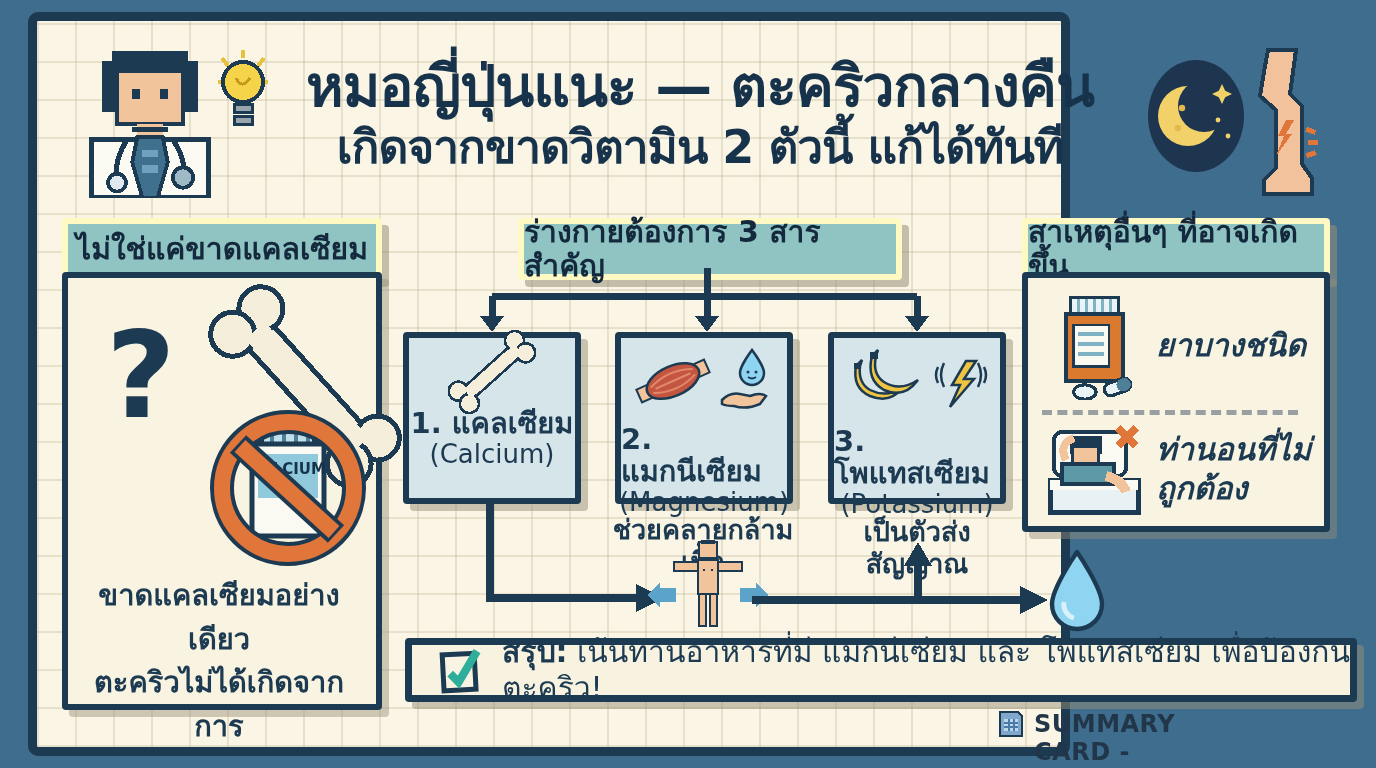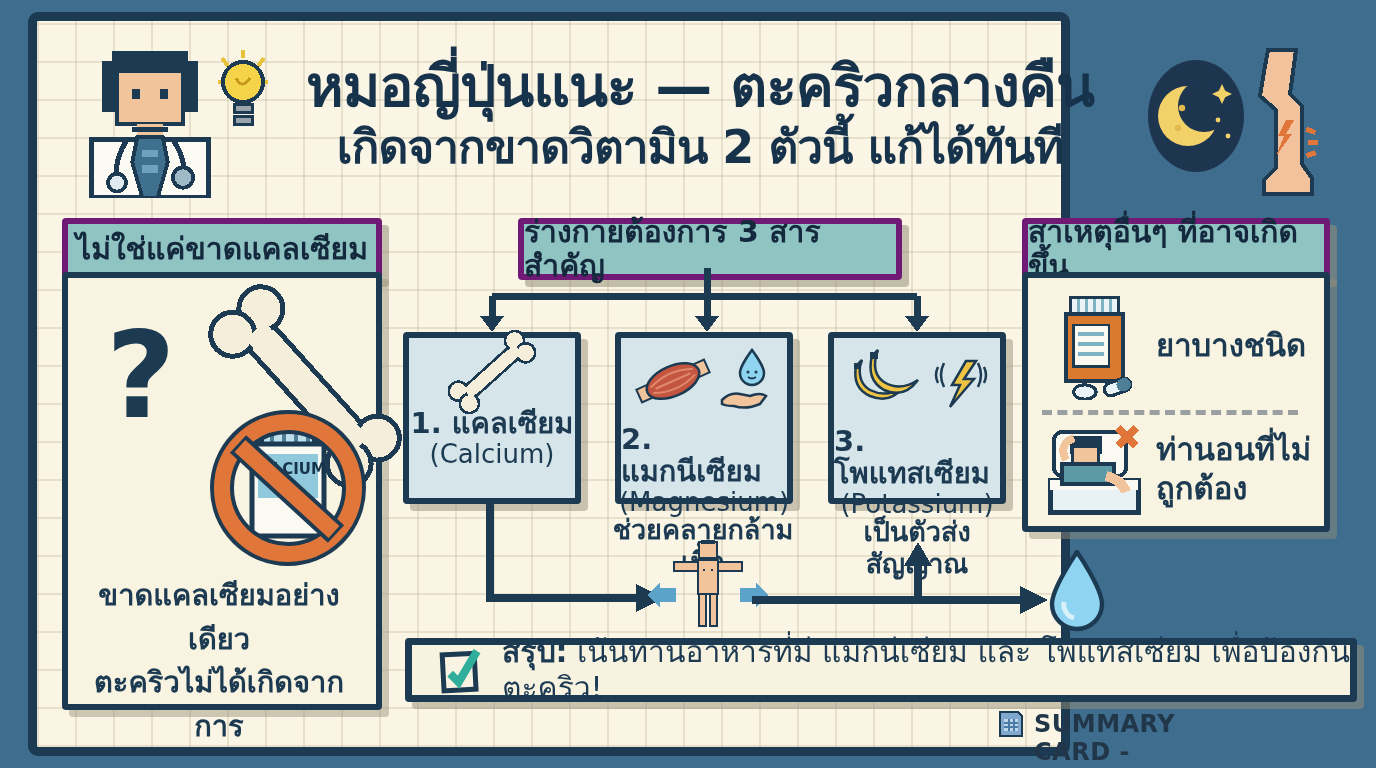--- a/index.html
+++ b/index.html
@@ -8,38 +8,38 @@
   .stage{position:relative;width:1098px;height:768px;}
   .card{position:absolute;left:28px;top:12px;right:28px;bottom:12px;
         background:#faf5e4;border:9px solid #1c3a52;border-radius:10px;
         background-image:
           repeating-linear-gradient(0deg, rgba(186,176,146,.30) 0 2px, transparent 2px 38px),
           repeating-linear-gradient(90deg, rgba(186,176,146,.30) 0 2px, transparent 2px 38px);}
   .abs{position:absolute;}
   .navy{color:#17324b;}
   .title1{font-size:57px;font-weight:bold;line-height:1.2;letter-spacing:-1px;}
   .title2{font-size:46px;font-weight:bold;line-height:1.2;letter-spacing:-1px;}
-  .panel-head{background:#8fc4c3;border:6px solid #701a75;border-radius:4px;
+  .panel-head{background:#8fc4c3;border:6px solid #fef9c3;border-radius:4px;
               box-shadow:7px 7px 0 rgba(150,143,120,.55);
               display:flex;align-items:center;justify-content:center;
               font-weight:bold;font-size:30px;color:#14293d;line-height:1.15;}
   .panel-body{background:#f9f4e1;border:6px solid #1c3a52;border-radius:4px;
               box-shadow:7px 7px 0 rgba(150,143,120,.45);}
   .nbox{background:#d6e5e9;border:6px solid #1c3a52;border-radius:4px;
         box-shadow:7px 7px 0 rgba(150,143,120,.5);
         display:flex;flex-direction:column;align-items:center;justify-content:flex-start;}
   .nbox .nlabel{font-weight:bold;font-size:29px;line-height:1.1;margin-top:2px;}
   .nbox .nsub{font-size:26px;line-height:1.15;}
   .caption{font-size:27px;font-weight:600;text-align:center;line-height:1.2;}
   .summary-bar{background:#f8f3e0;border:7px solid #1c3a52;border-radius:4px;
                box-shadow:7px 7px 0 rgba(150,143,120,.5);
                display:flex;align-items:center;padding-left:26px;gap:18px;}
   .summary-text{font-size:30px;line-height:1.2;}
   .summary-text b{font-weight:bold;}
-  .ritem-label{font-size:31px;font-weight:600;line-height:1.25;}
+  .ritem-label{font-size:31px;font-weight:600;line-height:1.25;font-style:italic;}
   .dashed{border-top:5px dashed #9aa0a2;}
   .footer{display:flex;align-items:flex-start;gap:10px;font-size:24px;font-weight:600;
           letter-spacing:.5px;color:#22364a;}
   svg{display:block;}
   .px{shape-rendering:crispEdges;}
   .qmark{font-size:120px;font-weight:bold;color:#1c3a52;line-height:1;}
   .note{font-size:29px;font-weight:600;text-align:center;line-height:1.5;}
 </style>
 </head>
 <body>

